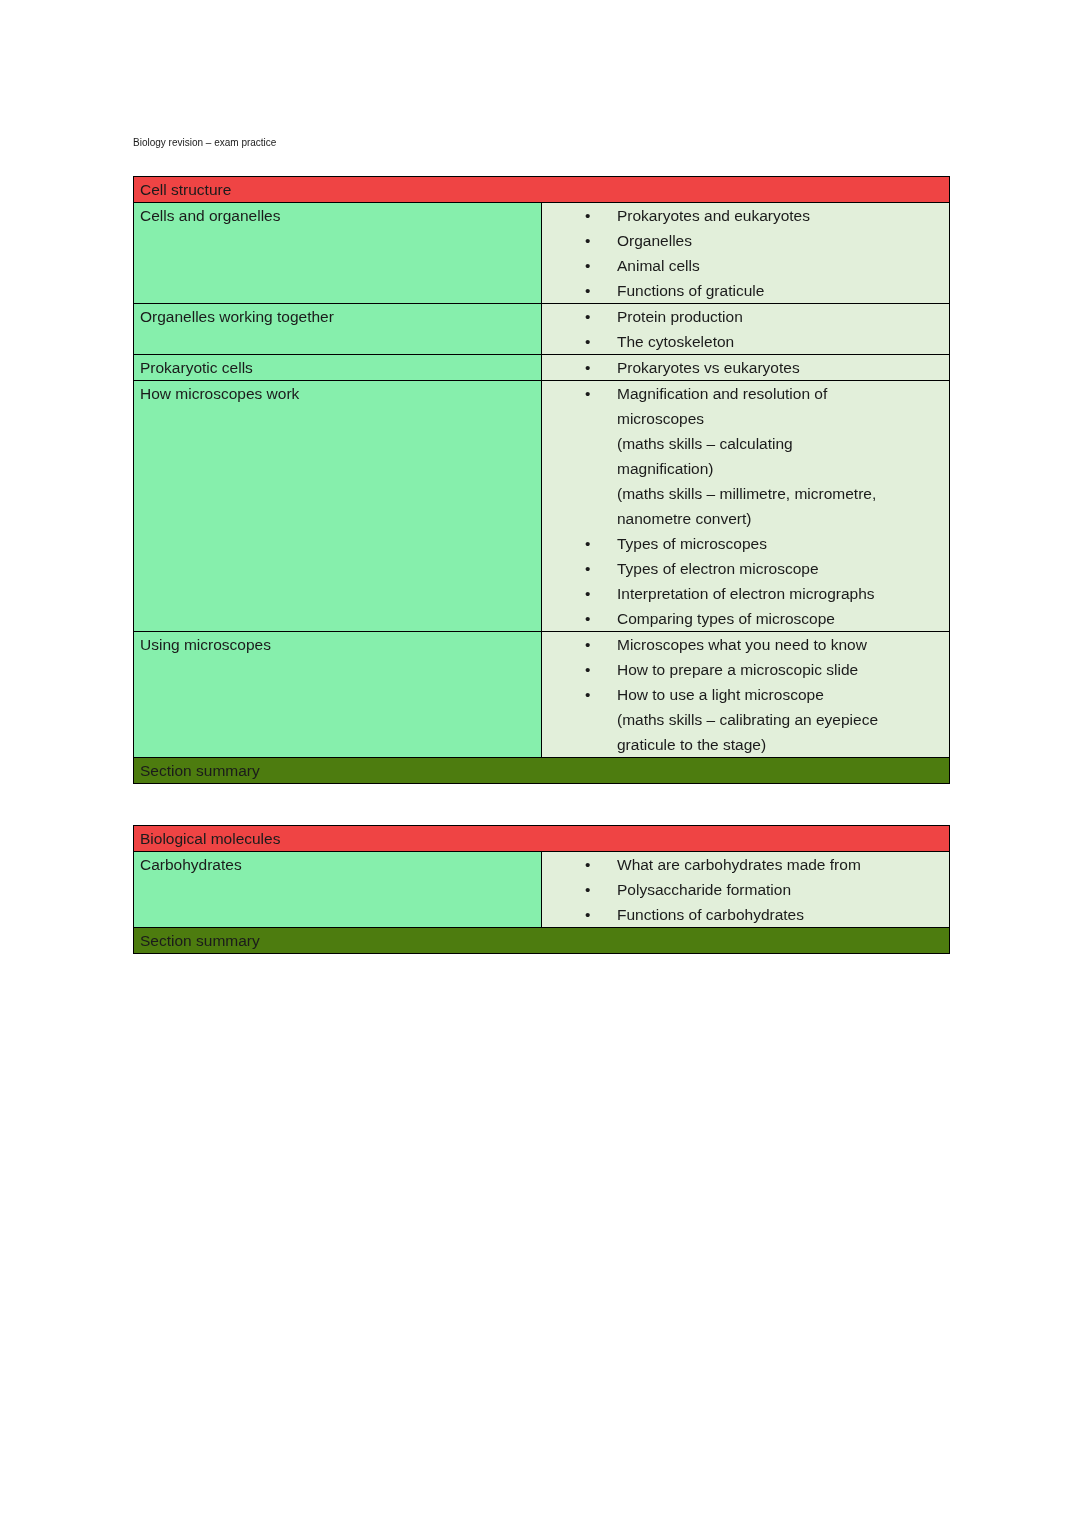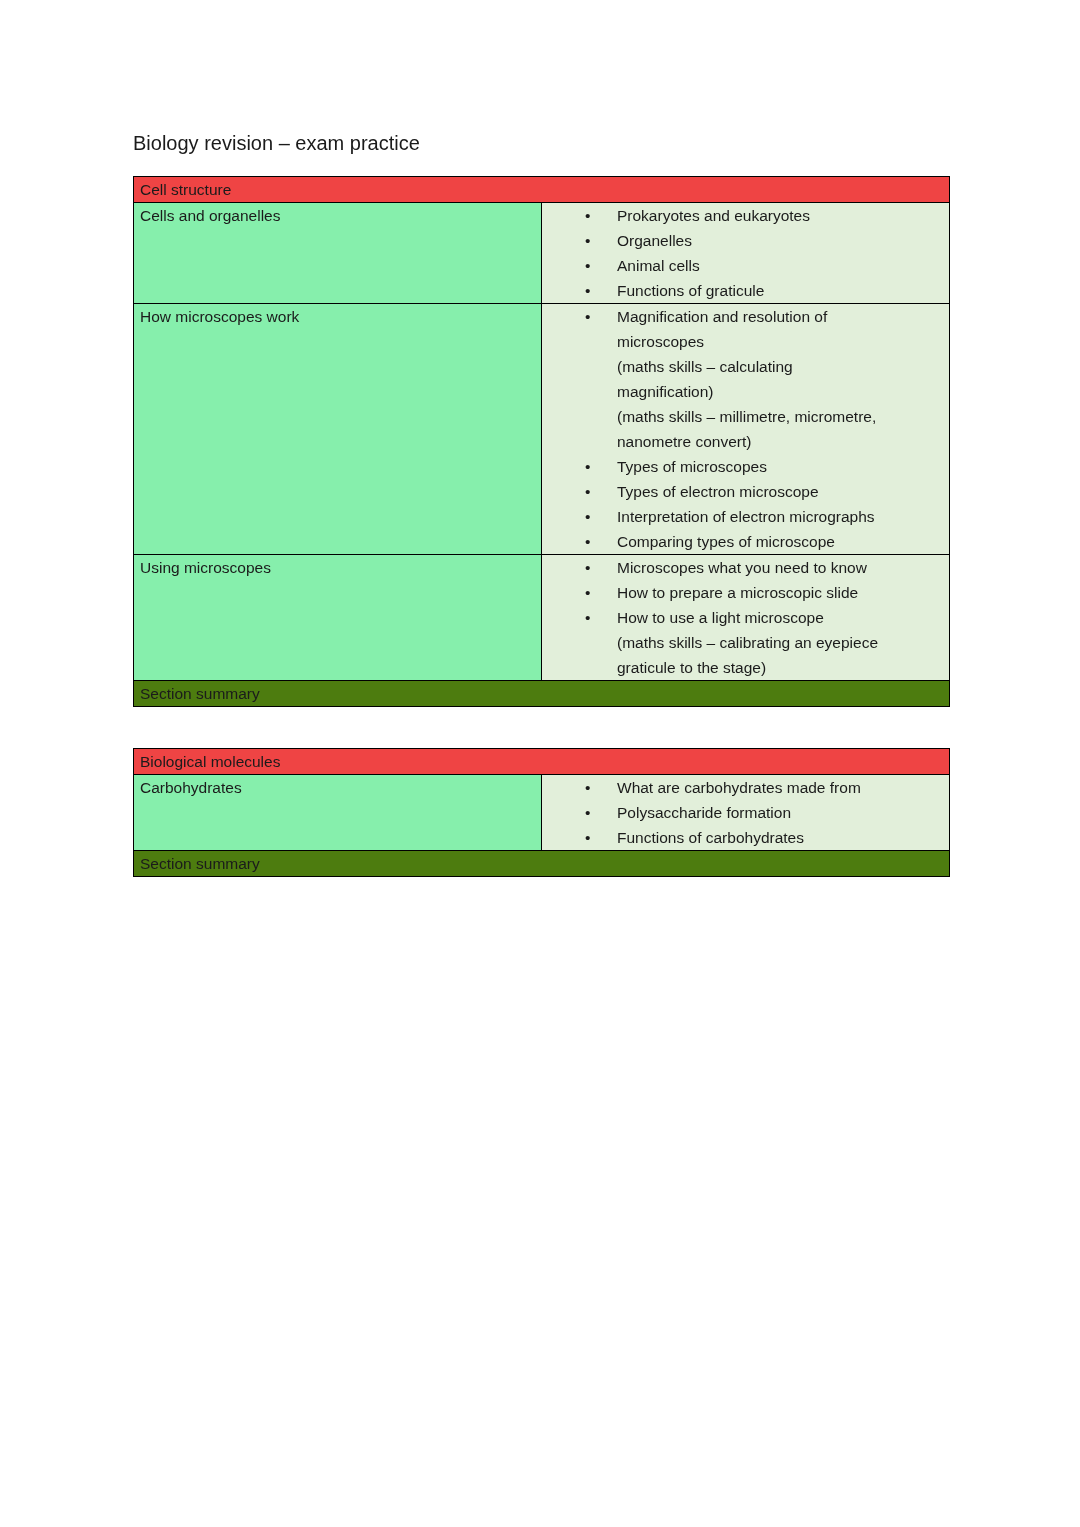--- a/index.html
+++ b/index.html
@@ -15,21 +15,21 @@
     color: #1b1b1b;
     overflow: hidden;
   }
   .content {
     position: absolute;
     left: 133px;
     top: 132px;
     width: 817px;
   }
   .doc-title {
-    font-size: 20px;
+    font-size: 10px;
     font-weight: normal;
     line-height: 22px;
     margin: 0 0 22px 0;
     color: #1b1b1b;
   }
   table.revision-table {
     border-collapse: collapse;
     table-layout: fixed;
     width: 817px;
   }
@@ -99,21 +99,43 @@
               <span class="dot">•</span>
               <span class="bullet-text">Animal cells</span>
             </div>
           <div class="bullet">
               <span class="dot">•</span>
               <span class="bullet-text">Functions of graticule</span>
             </div>
         </td>
       </tr>
 
-
+      <tr>
+        <td class="topic-cell">Organelles working together</td>
+        <td class="detail-cell">
+          <div class="bullet">
+              <span class="dot">•</span>
+              <span class="bullet-text">Protein production</span>
+            </div>
+          <div class="bullet">
+              <span class="dot">•</span>
+              <span class="bullet-text">The cytoskeleton</span>
+            </div>
+        </td>
+      </tr>
+
+      <tr>
+        <td class="topic-cell">Prokaryotic cells</td>
+        <td class="detail-cell">
+          <div class="bullet">
+              <span class="dot">•</span>
+              <span class="bullet-text">Prokaryotes vs eukaryotes</span>
+            </div>
+        </td>
+      </tr>
 
       <tr>
         <td class="topic-cell">How microscopes work</td>
         <td class="detail-cell">
           <div class="bullet">
               <span class="dot">•</span>
               <span class="bullet-text">Magnification and resolution of
 microscopes
 (maths skills – calculating
 magnification)

